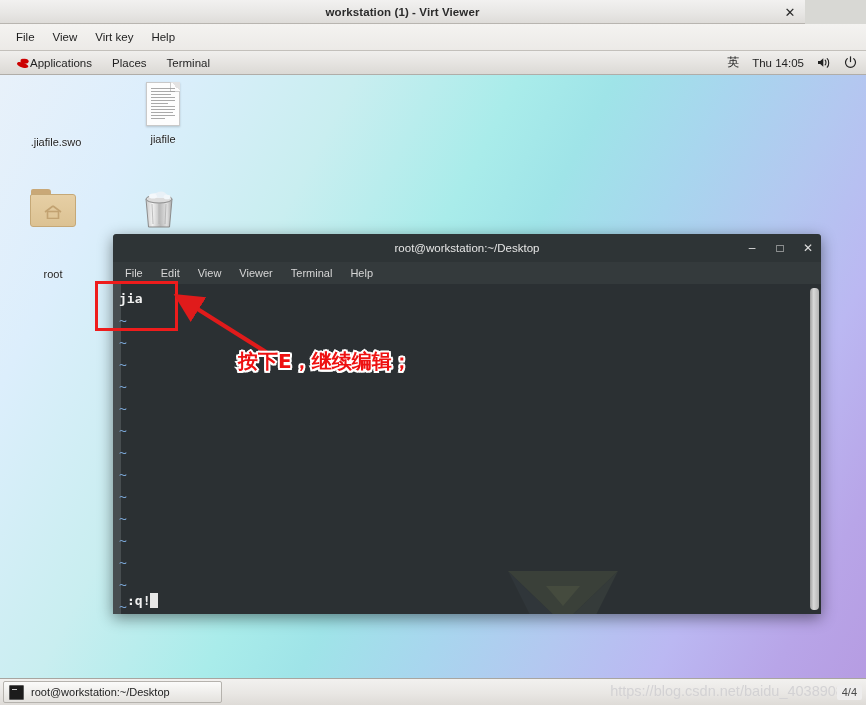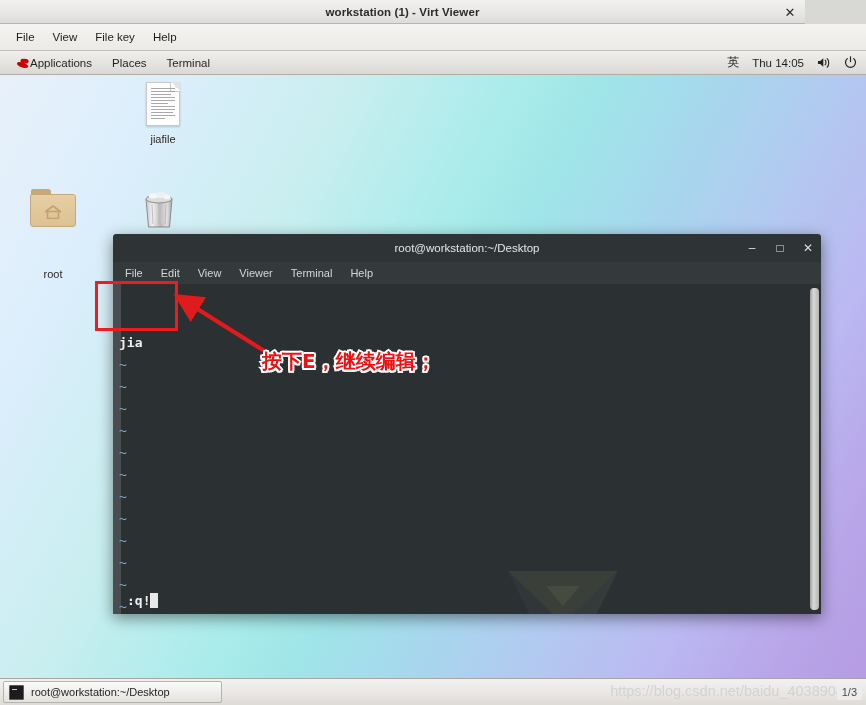--- a/index.html
+++ b/index.html
@@ -167,21 +167,21 @@
     cursor: default;
   }
   .term-body {
     height: 330px; background: #2b3033; position: relative;
     overflow: hidden;
   }
   .term-inner {
     position: absolute; left: 0; top: 0; right: 0; bottom: 0;
     padding: 4px 0 0 6px;
     font-family: "DejaVu Sans Mono", monospace;
-    font-size: 13px; line-height: 22px; margin-top: 44px;
+    font-size: 13px; line-height: 22px;
   }
   .t-row { height: 22px; white-space: pre; }
   .t-text { color: #f0f0f0; font-weight: bold; }
   .t-tilde { color: #7ba7d7; }
   .t-cmd { color: #f0f0f0; font-weight: bold; }
   .cursor-block {
     display: inline-block; width: 8px; height: 15px;
     background: #e8e8e8; vertical-align: -3px;
   }
   
@@ -219,21 +219,20 @@
     position: absolute; left: 238px; top: 348px;
     font-size: 20px; font-weight: bold; color: #ee1111;
     font-family: "DejaVu Sans", sans-serif;
     white-space: nowrap;
     -webkit-text-stroke: 3px #ffffff;
     paint-order: stroke fill;
     text-shadow:
       -1.5px -1.5px 0 #fff, 1.5px -1.5px 0 #fff,
       -1.5px 1.5px 0 #fff, 1.5px 1.5px 0 #fff,
       0 2px 0 #fff, 0 -2px 0 #fff, 2px 0 0 #fff, -2px 0 0 #fff;
-    margin-left: 24px;
   }
 
   
   .taskbar {
     position: absolute; left: 0; top: 678px;
     width: 866px; height: 27px;
     background: linear-gradient(180deg,#f2f1ef 0%,#e9e7e4 55%,#dedbd7 100%);
     border-top: 1px solid #a8a5a0;
     display: flex; align-items: center;
   }
@@ -274,21 +273,21 @@
 <body>
 
 <div class="vv-titlebar">
   <div class="vv-title">workstation (1) - Virt Viewer</div>
   <div class="vv-close">✕</div>
 </div>
 
 <div class="vv-menubar">
   <div class="mi">File</div>
   <div class="mi">View</div>
-  <div class="mi">File key</div>
+  <div class="mi">Virt key</div>
   <div class="mi">Help</div>
 </div>
 
 <div class="gn-panel">
   <div class="gn-left">
     <div class="gn-item">
       <svg class="rh-logo" width="14" height="12" viewBox="0 0 14 12">
         <ellipse cx="8.6" cy="4.2" rx="4" ry="2.5" fill="#cc0000"></ellipse>
         <path d="M1 6.4c0-.9 1-1.5 2.4-1.5 2.2 0 5.2 1.1 7.3 2.6 1 .7 1.6 1.5 1.6 2.1 0 .9-1.1 1.3-2.7 1.3C6.6 10.9 1 9 1 6.4z" fill="#cc0000"></path>
         <path d="M4.6 3.1c.6-.6 1.9-1 3.2-.7" stroke="#cc0000" stroke-width="1" fill="none"></path>
@@ -312,20 +311,24 @@
     </svg>
     <svg width="13" height="13" viewBox="0 0 13 13">
       <path d="M3.3 2.6a5 5 0 1 0 6.4 0" stroke="#222" stroke-width="1.2" fill="none" stroke-linecap="round"></path>
       <line x1="6.5" y1="0.8" x2="6.5" y2="5.6" stroke="#222" stroke-width="1.2" stroke-linecap="round"></line>
     </svg>
   </div>
 </div>
 
 <div class="desktop">
 
+  <div class="dicon" style="left:8px; top:8px;">
+    <div class="icon-slot"></div>
+    <div class="lbl">.jiafile.swo</div>
+  </div>
 
   <div class="dicon" style="left:115px; top:5px;">
     <div class="icon-slot">
       <div class="doc-page">
         <div class="doc-fold"></div>
         <div class="doc-lines">
           <i style="width:24px"></i>
             <i style="width:24px"></i>
             <i style="width:20px"></i>
           <i style="width:24px"></i>
@@ -459,14 +462,14 @@
   <div class="anno-text" style="top:273px;">按下E，继续编辑；</div>
 
 </div>
 
 <div class="taskbar">
   <div class="tb-task">
     <div class="mini-term"></div>
     <div class="lbl">root@workstation:~/Desktop</div>
   </div>
   <div class="csdn-wm">https://blog.csdn.net/baidu_40389082</div>
-  <div class="page-ind">1/3</div>
+  <div class="page-ind">4/4</div>
 </div>
 
 </body></html>

